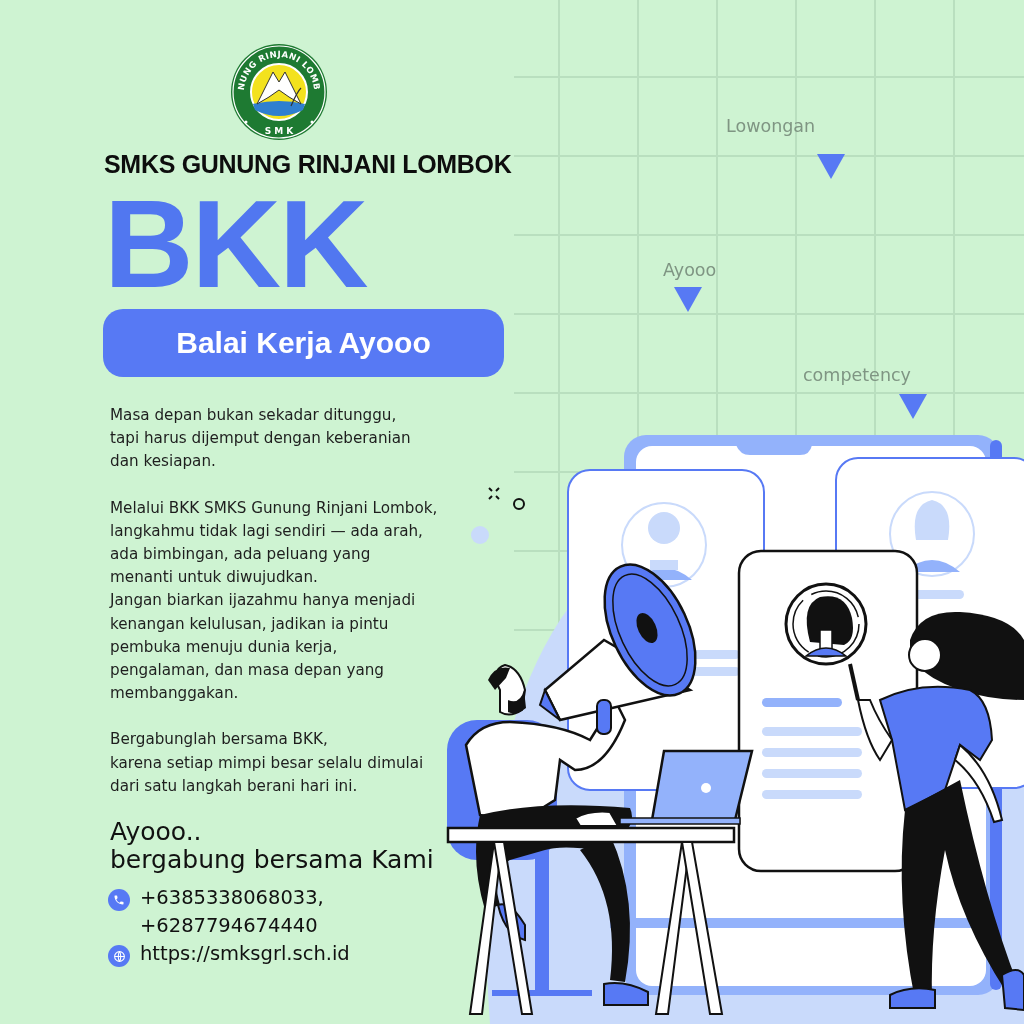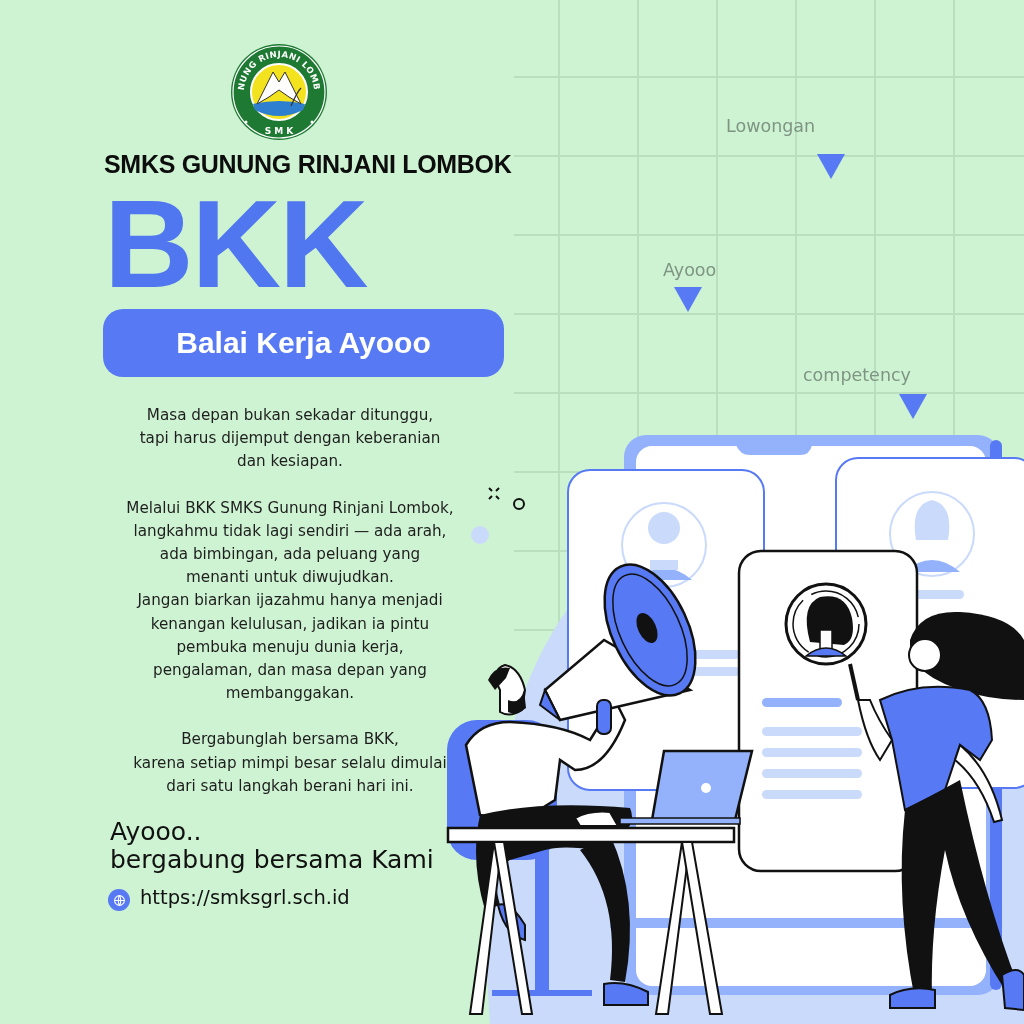--- a/index.html
+++ b/index.html
@@ -32,21 +32,21 @@
   }
   .subtitle-pill {
     position: absolute; left: 103px; top: 309px; width: 401px; height: 68px;
     background: #5779f4; border-radius: 20px;
     display: flex; align-items: center; justify-content: center;
     color: #ffffff; font-family: "Liberation Sans", sans-serif;
     font-weight: 700; font-size: 30px;
   }
   .body-text {
     position: absolute; left: 110px; top: 404px; width: 360px;
-    font-size: 15.2px; line-height: 23.2px; color: #1e1e1e; text-align: center;
+    font-size: 15.2px; line-height: 23.2px; color: #1e1e1e;
   }
   .body-text p { white-space: pre-line; }
   .body-text p + p { margin-top: 23px; }
   .cta {
     position: absolute; left: 110px; top: 818px;
     font-size: 25px; line-height: 28px; color: #111; white-space: pre-line;
   }
   .contacts { position: absolute; left: 108px; top: 884px; }
   .contact-row { display: flex; align-items: flex-start; font-size: 19.5px; line-height: 28px; color: #111; }
   .contact-row .ic {
@@ -112,20 +112,29 @@
 membanggakan.</p>
   <p>Bergabunglah bersama BKK,
 karena setiap mimpi besar selalu dimulai
 dari satu langkah berani hari ini.</p>
 </div>
 
 <div class="cta">Ayooo..
 bergabung bersama Kami</div>
 
 <div class="contacts">
+  <div class="contact-row row-phone">
+    <span class="ic">
+      <svg width="12" height="12" viewBox="0 0 24 24">
+          <path d="M6.6 10.8c1.4 2.8 3.8 5.1 6.6 6.6l2.2-2.2c.3-.3.7-.4 1-.2 1.1.4 2.3.6 3.6.6.6 0 1 .4 1 1V20c0 .6-.4 1-1 1C10.6 21 3 13.4 3 4c0-.6.4-1 1-1h3.5c.6 0 1 .4 1 1 0 1.3.2 2.5.6 3.6.1.3 0 .7-.2 1L6.6 10.8z" fill="#fff"></path>
+        </svg>
+    </span>
+    <span class="lines">+6385338068033,
++6287794674440</span>
+  </div>
   <div class="contact-row">
     <span class="ic">
       <svg width="13" height="13" viewBox="0 0 24 24" fill="none" stroke="#fff" stroke-width="2">
           <circle cx="12" cy="12" r="9"></circle>
           <path d="M3 12h18M12 3c3 3 3 15 0 18M12 3c-3 3-3 15 0 18"></path>
         </svg>
     </span>
     <span class="lines">https://smksgrl.sch.id</span>
   </div>
 </div>

